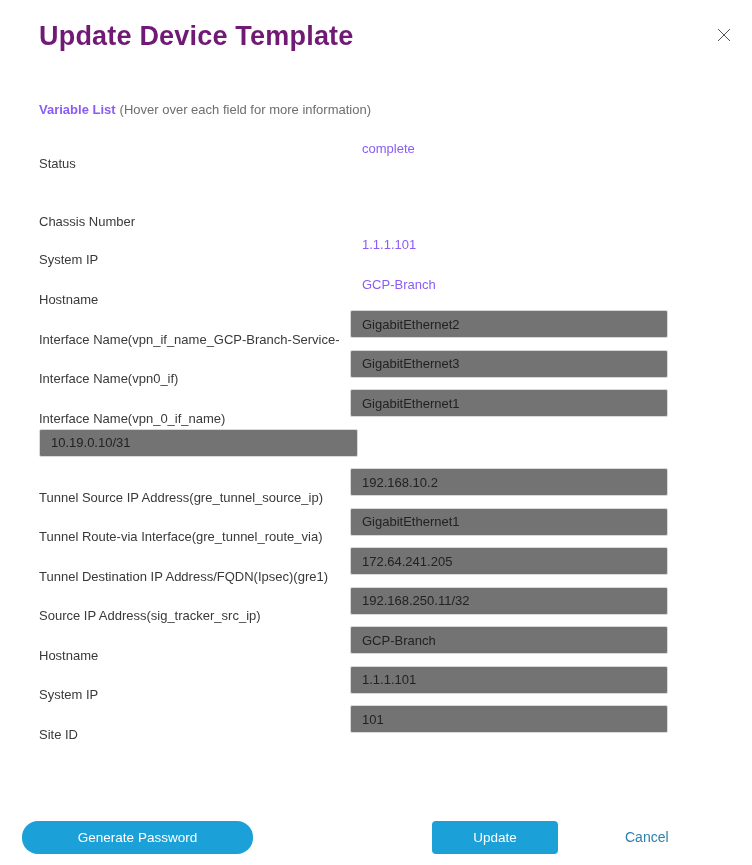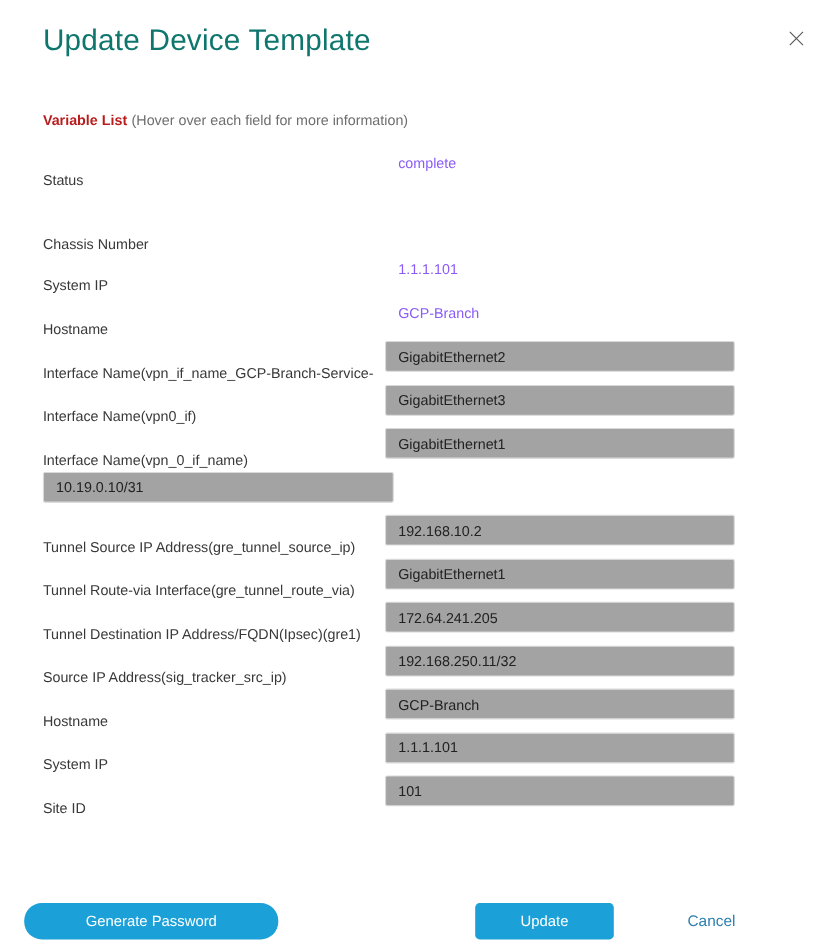--- a/index.html
+++ b/index.html
@@ -21,34 +21,34 @@
     height: 18px;
     background: none;
     border: none;
     cursor: pointer;
     padding: 0;
   }
   .close-btn svg { display: block; }
 
   .title {
     font-size: 27px;
-    font-weight: 400;
-    color: #0f766e;
+    font-weight: 700;
+    color: #701a75;
     letter-spacing: 0.2px;
     margin: 21px 0 0 39px;
   }
 
   .section-heading {
     margin: 50px 0 0 39px;
     font-size: 13px;
     color: #6e6e6e;
   }
   .section-heading .strong {
     font-weight: 700;
-    color: #b91c1c;
+    color: #8b5cf6;
     margin-right: 4px;
   }
 
   .rows { margin-left: 39px; margin-right: 84px; }
 
   .row {
     display: flex;
     align-items: center;
   }
   .row .label {
@@ -74,21 +74,21 @@
   .ro-hostname { margin-top: 20px; }
 
   
   .input-rows { margin-top: 16px; }
   .in-row { height: 28px; margin-bottom: 11.5px; }
   .in-row input {
     width: 319px;
     height: 28px;
     border: 1px solid #d9d9d9;
     border-radius: 2px;
-    background: #a3a3a3;
+    background: #737373;
     font-family: "Liberation Sans", sans-serif;
     font-size: 13px;
     color: #222;
     padding: 0 26px 0 11px;
     outline: none;
   }
 
   .footer {
     position: absolute;
     left: 0;

